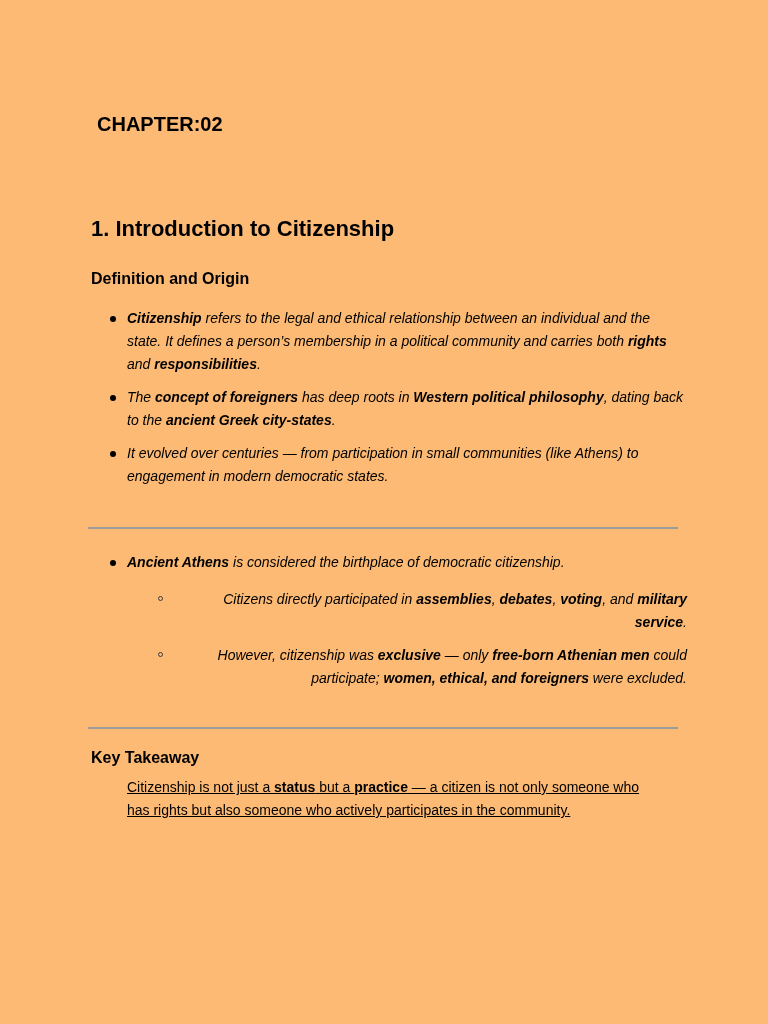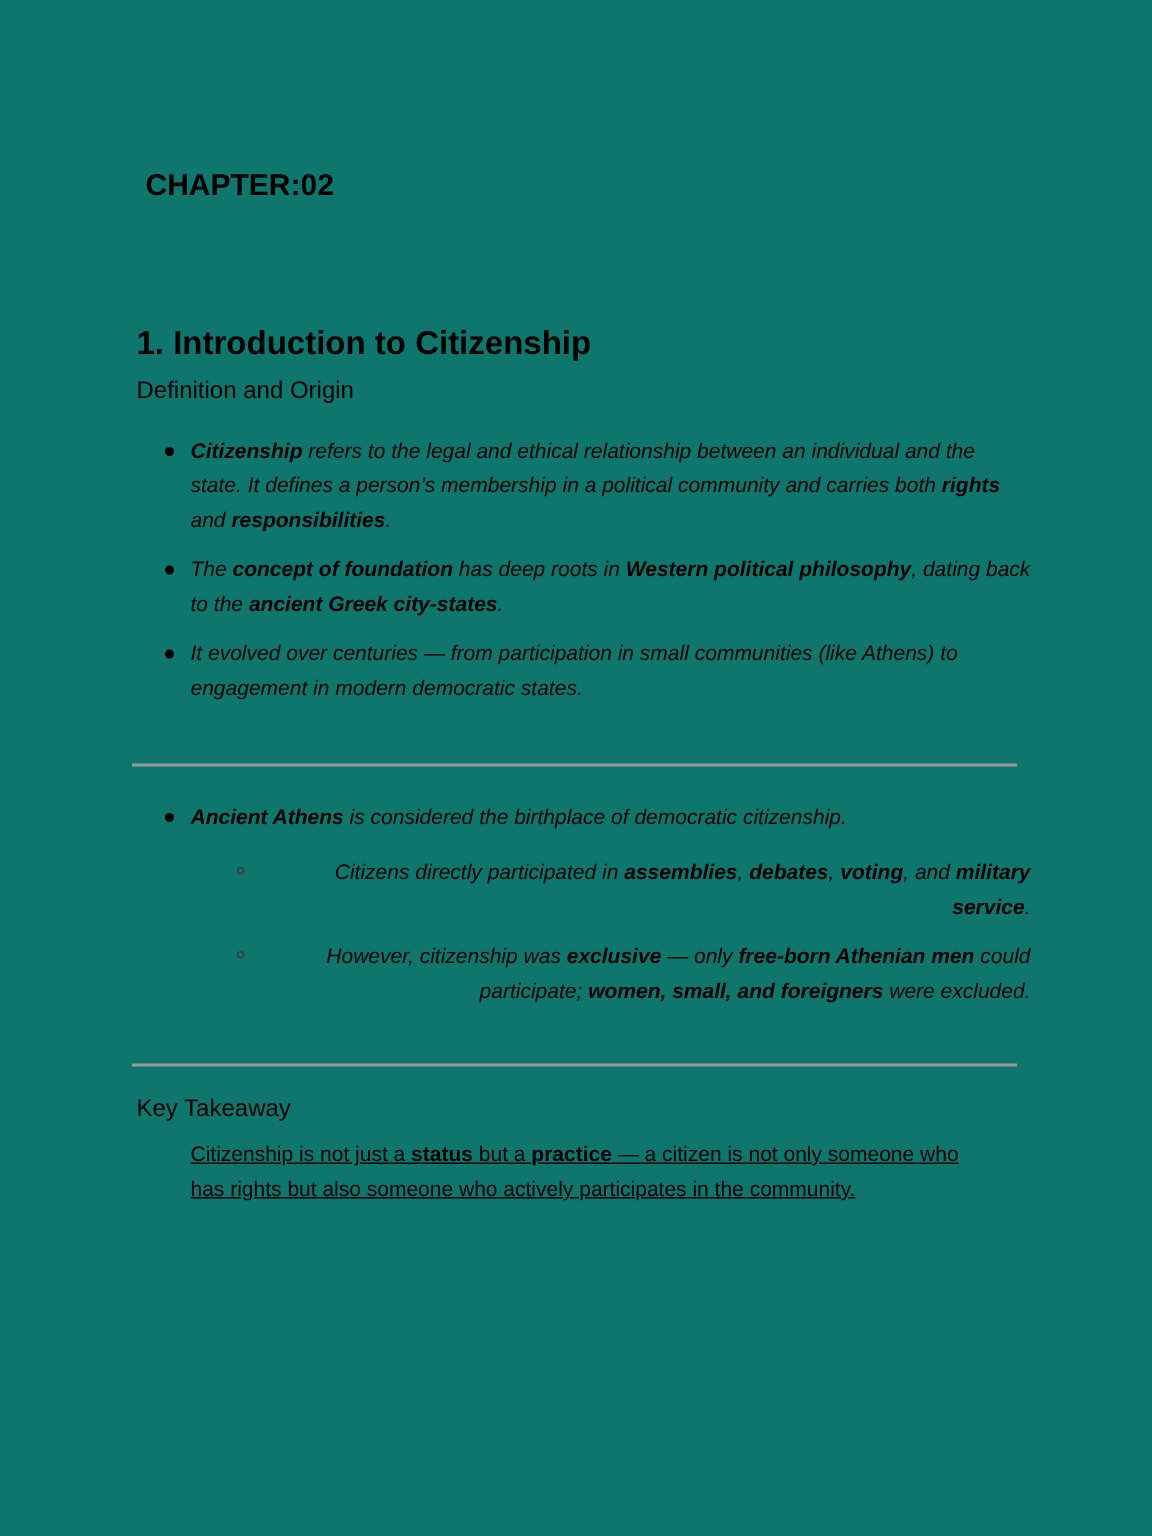--- a/index.html
+++ b/index.html
@@ -1,42 +1,42 @@
 <!DOCTYPE html>
 <html><head>
 <meta charset="utf-8">
 <style>
   * { margin: 0; padding: 0; box-sizing: border-box; }
   html, body { background: #ffffff; }
   .page {
     position: relative;
     width: 768px;
     height: 1024px;
-    background: #0f766e;
+    background: #fdba74;
     overflow: hidden;
     font-family: "Liberation Sans", "DejaVu Sans", sans-serif;
     color: #000000;
   }
   .chapter {
     margin: 112px 0 0 97px;
     font-size: 20px;
     line-height: 24px;
     font-weight: 700;
   }
   .main-heading {
     margin: 79px 18px 0 91px;
     font-size: 22px;
     line-height: 28px;
     font-weight: 700;
   }
   .sec-heading {
-    margin: 8px 0 0 91px;
+    margin: 26px 0 0 91px;
     font-size: 16px;
     line-height: 20px;
-    font-weight: 400;
+    font-weight: 700;
   }
   .sec-heading.h-historical { margin-top: 19px; }
   .sec-heading.h-takeaway { margin-top: 19px; }
   .list {
     margin: 18px 0 0 91px;
     width: 596px;
     font-size: 14px;
     line-height: 23px;
     font-style: italic;
   }
@@ -88,21 +88,21 @@
 
   <div class="sec-heading">Definition and Origin</div>
 
   <div class="list">
     <div class="li lvl1">
       <span class="marker disc"></span>
       <span><b>Citizenship</b><span> refers to the legal and ethical relationship between an individual and the state. It defines a person’s membership in a political community and carries both </span><b>rights</b><span> and </span><b>responsibilities</b><span>.</span></span>
     </div>
     <div class="li lvl1">
       <span class="marker disc"></span>
-      <span><span>The </span><b>concept of foundation</b><span> has deep roots in </span><b>Western political philosophy</b><span>, dating back to the </span><b>ancient Greek city-states</b><span>.</span></span>
+      <span><span>The </span><b>concept of foreigners</b><span> has deep roots in </span><b>Western political philosophy</b><span>, dating back to the </span><b>ancient Greek city-states</b><span>.</span></span>
     </div>
     <div class="li lvl1">
       <span class="marker disc"></span>
       <span><span>It evolved over centuries — from participation in small communities (like Athens) to engagement in modern democratic states.</span></span>
     </div>
   </div>
 
   <div class="divider d1"></div>
 
 
@@ -110,21 +110,21 @@
     <div class="li lvl1">
       <span class="marker disc"></span>
       <span><b>Ancient Athens</b><span> is considered the birthplace of democratic citizenship.</span></span>
     </div>
     <div class="li lvl2 mt14">
       <span class="marker circle"></span>
       <span><span>Citizens directly participated in </span><b>assemblies</b><span>, </span><b>debates</b><span>, </span><b>voting</b><span>, and </span><b>military service</b><span>.</span></span>
     </div>
     <div class="li lvl2">
       <span class="marker circle"></span>
-      <span><span>However, citizenship was </span><b>exclusive</b><span> — only </span><b>free-born Athenian men</b><span> could participate; </span><b>women, small, and foreigners</b><span> were excluded.</span></span>
+      <span><span>However, citizenship was </span><b>exclusive</b><span> — only </span><b>free-born Athenian men</b><span> could participate; </span><b>women, ethical, and foreigners</b><span> were excluded.</span></span>
     </div>
   </div>
 
   <div class="divider d2"></div>
 
   <div class="sec-heading h-takeaway">Key Takeaway</div>
 
   <div class="takeaway-para"><span>Citizenship is not just a </span><b>status</b><span> but a </span><b>practice</b><span> — a citizen is not only someone who has rights but also someone who actively participates in the community.</span></div>
 
 </div>

